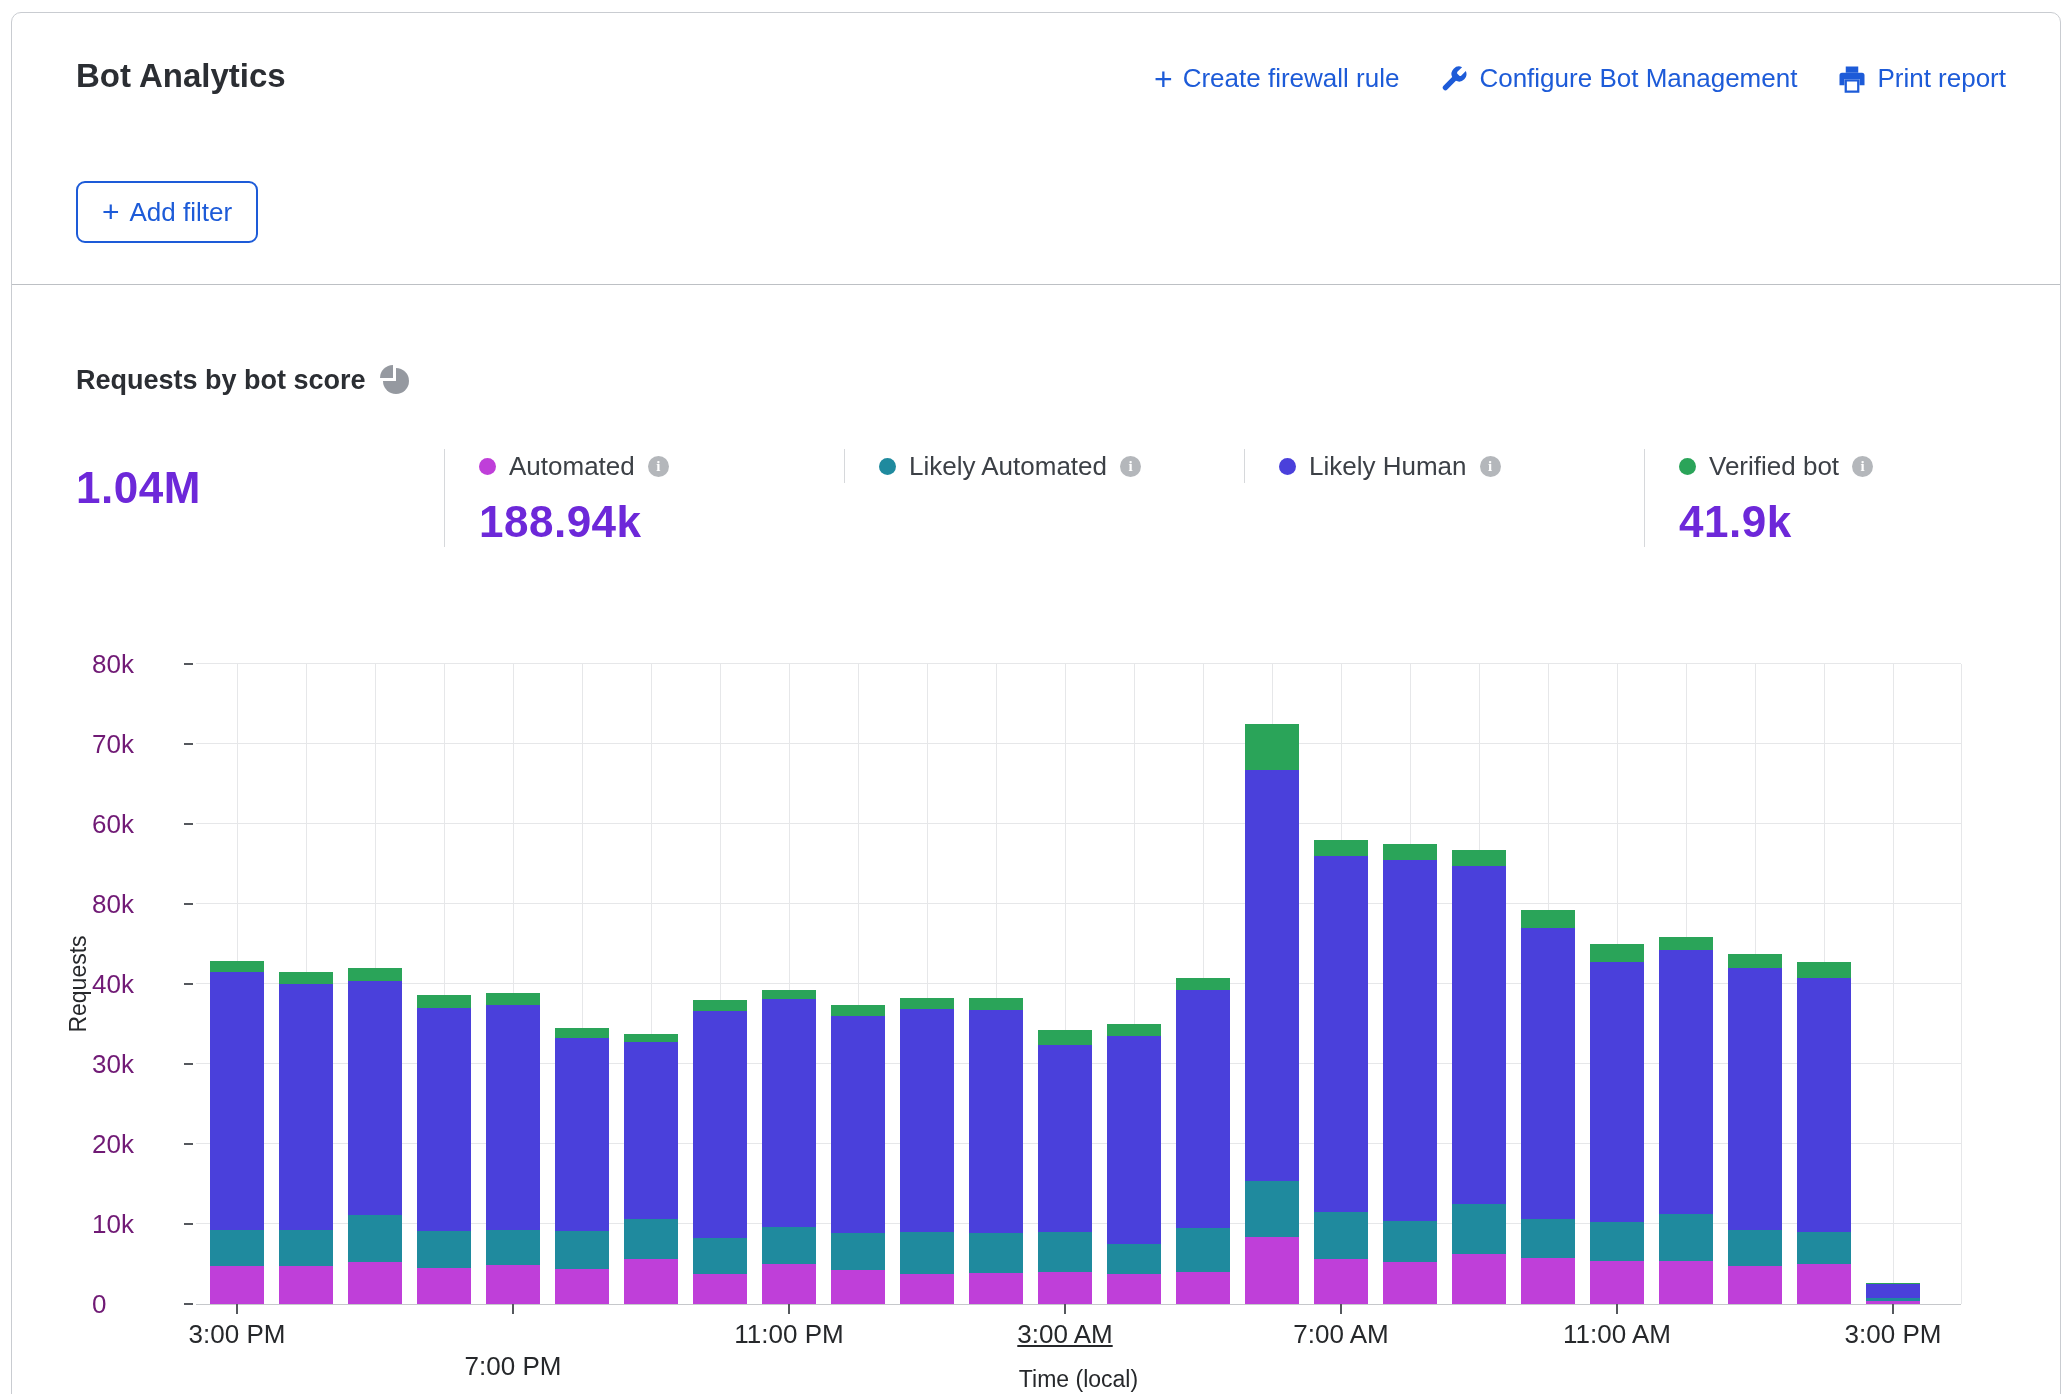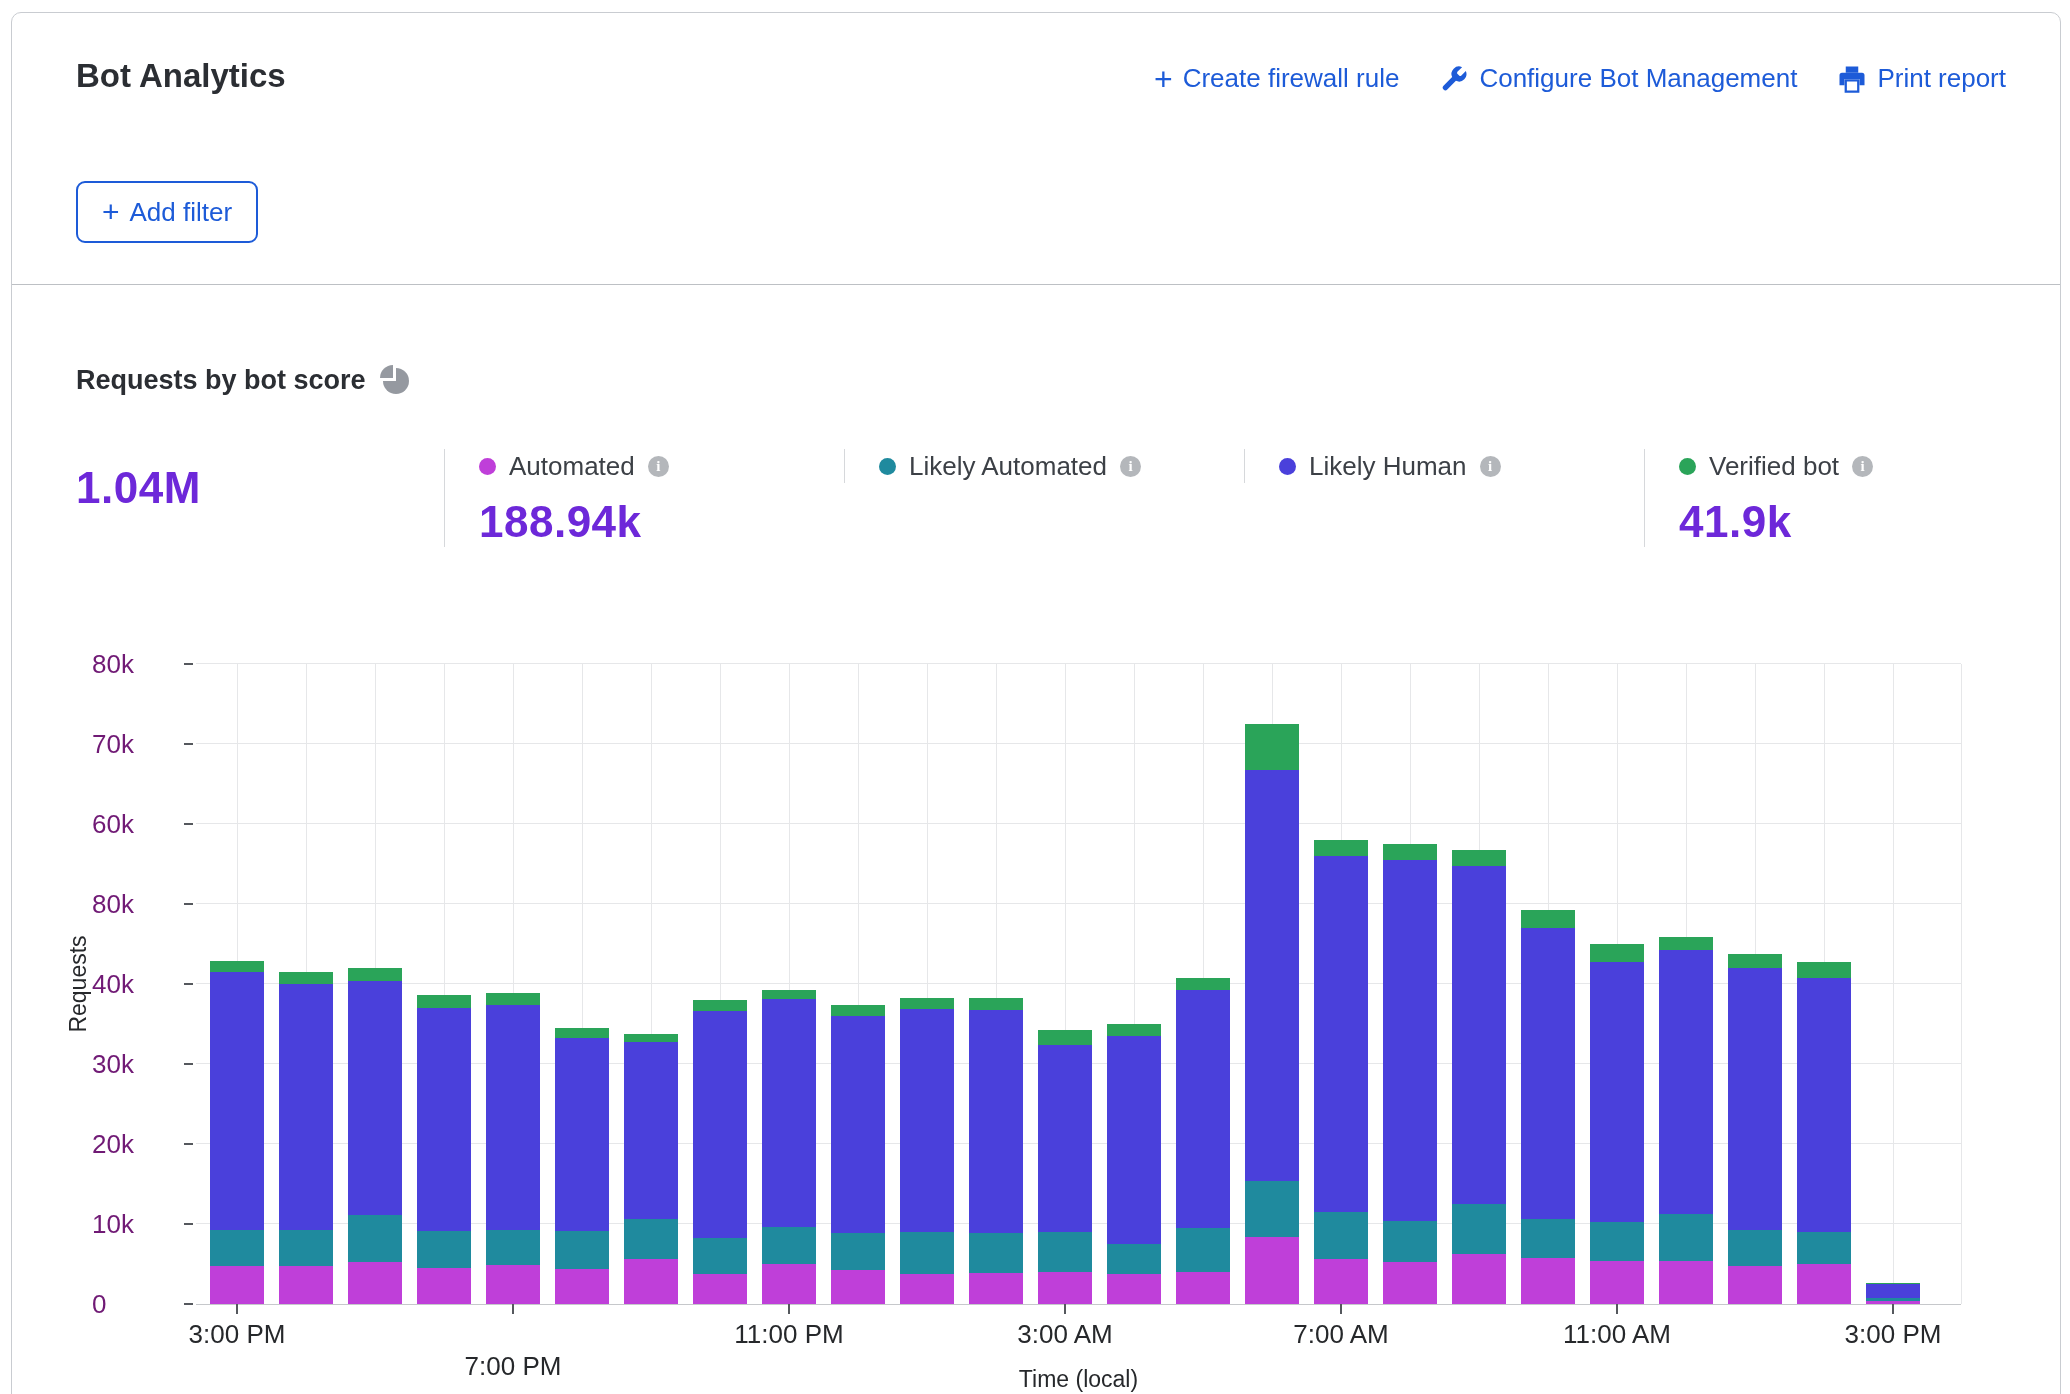--- a/index.html
+++ b/index.html
@@ -348,21 +348,21 @@
       <div class="ytick-label" style="top: 65px;">70k</div>
       <div class="ytick-mark" style="top: 79px;"></div>
       <div class="ytick-label" style="top: -15px;">80k</div>
       <div class="ytick-mark" style="top: -1px;"></div>
       <div class="xtick-label" style="left: 41px;">3:00 PM</div>
       <div class="xtick-mark" style="left: 40px;"></div>
       <div class="xtick-label" style="left: 317px; margin-top: 32px;">7:00 PM</div>
       <div class="xtick-mark" style="left: 316px;"></div>
       <div class="xtick-label" style="left: 593px;">11:00 PM</div>
       <div class="xtick-mark" style="left: 592px;"></div>
-      <div class="xtick-label" style="left: 869px;">3:00 AM</div>
+      <div class="xtick-label" style="left: 869px; text-decoration: underline;">3:00 AM</div>
       <div class="xtick-mark" style="left: 868px;"></div>
       <div class="xtick-label" style="left: 1145px;">7:00 AM</div>
       <div class="xtick-mark" style="left: 1144px;"></div>
       <div class="xtick-label" style="left: 1421px;">11:00 AM</div>
       <div class="xtick-mark" style="left: 1420px;"></div>
       <div class="xtick-label" style="left: 1697px;">3:00 PM</div>
       <div class="xtick-mark" style="left: 1696px;"></div>
     </div>
 
 </div>

